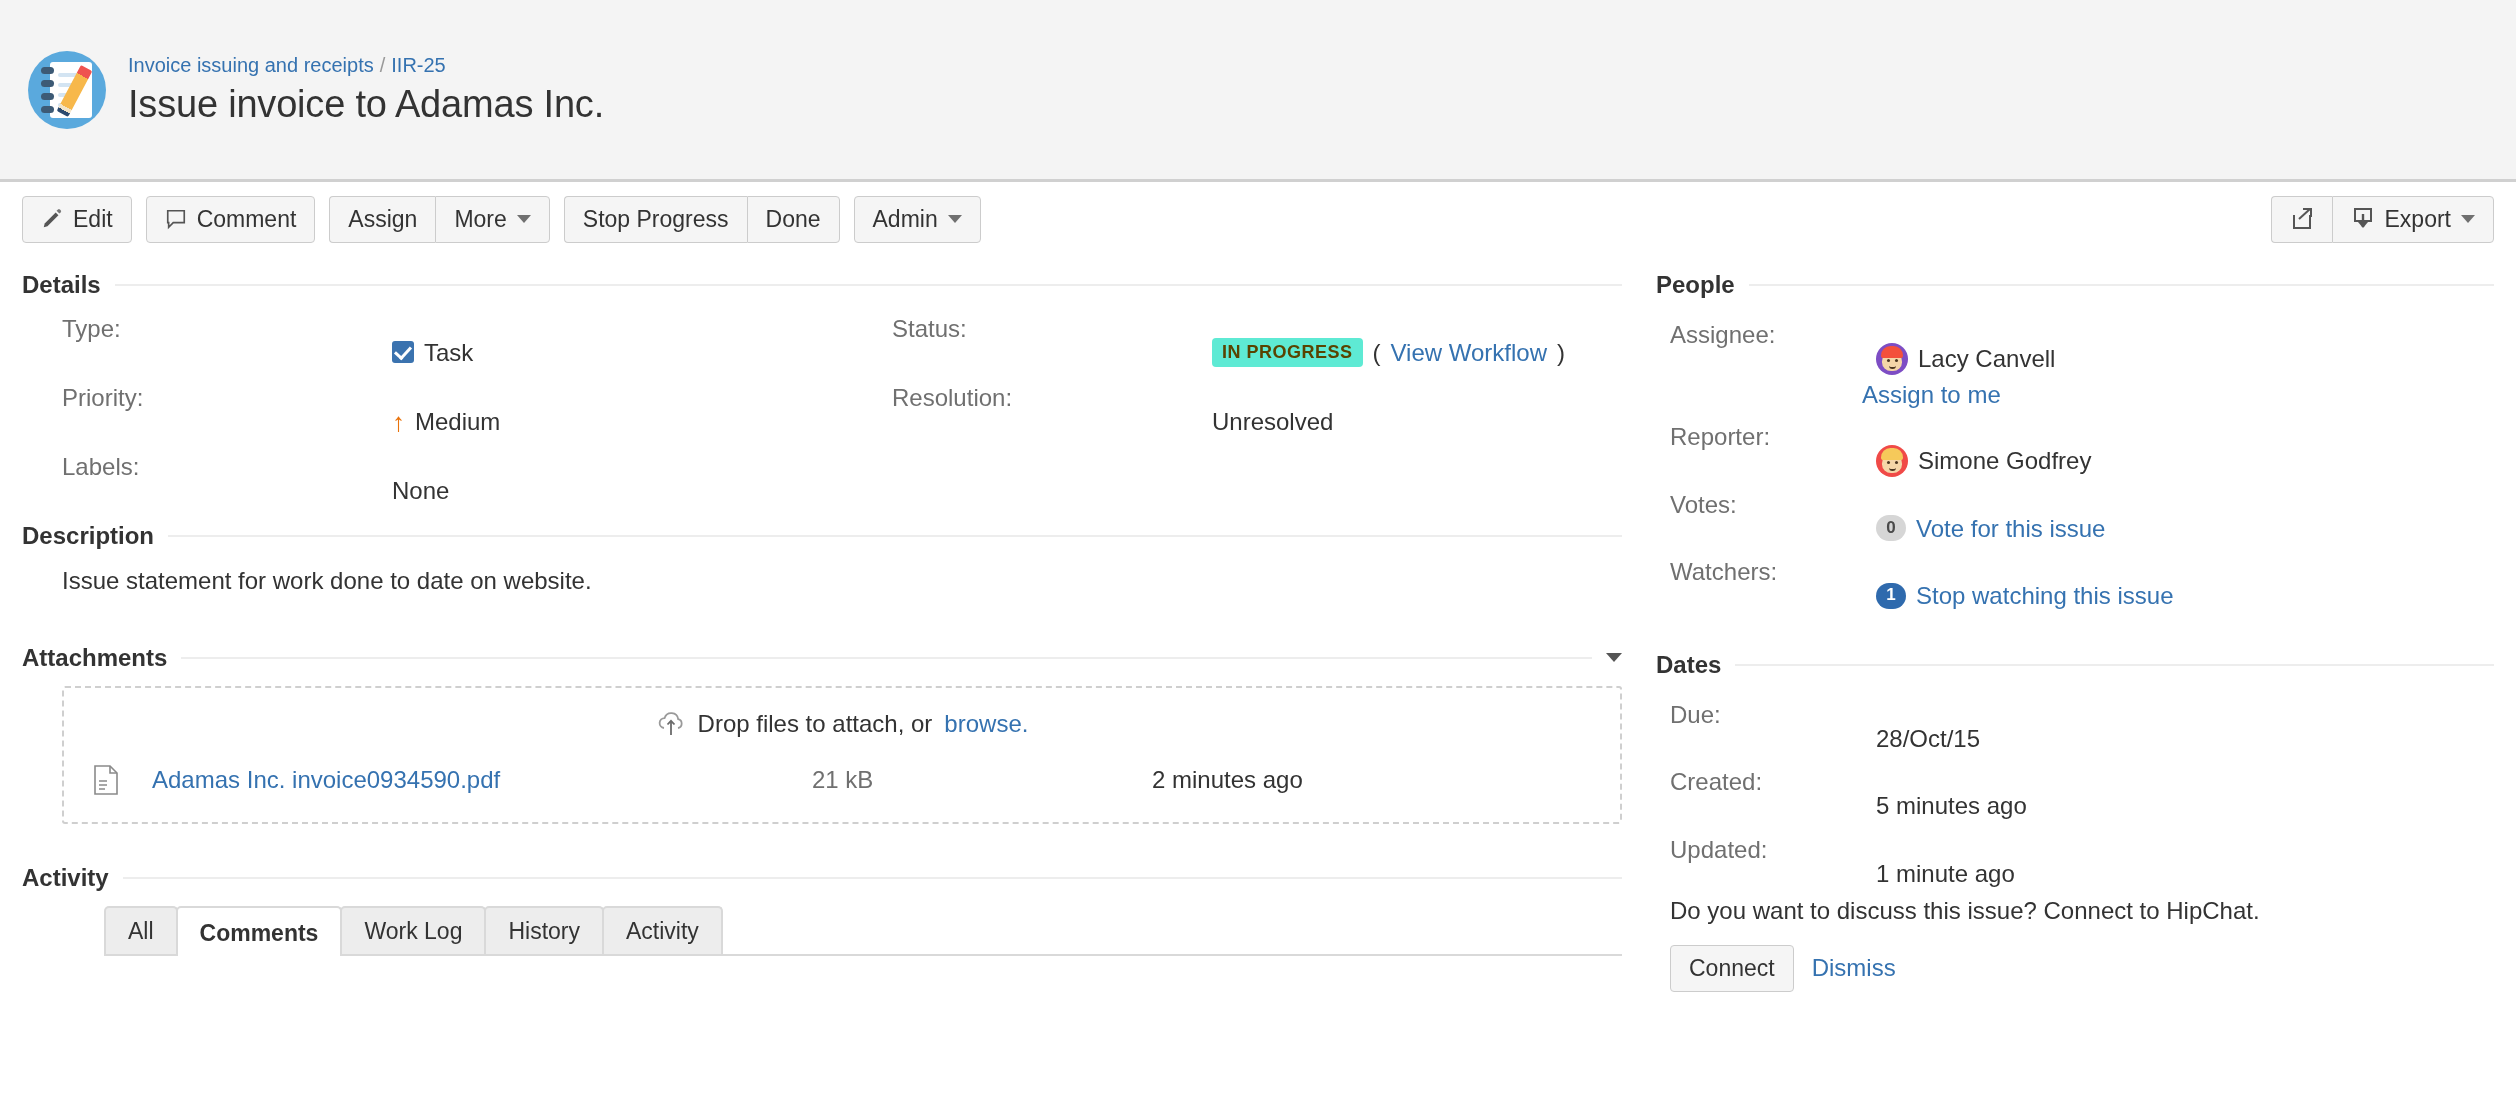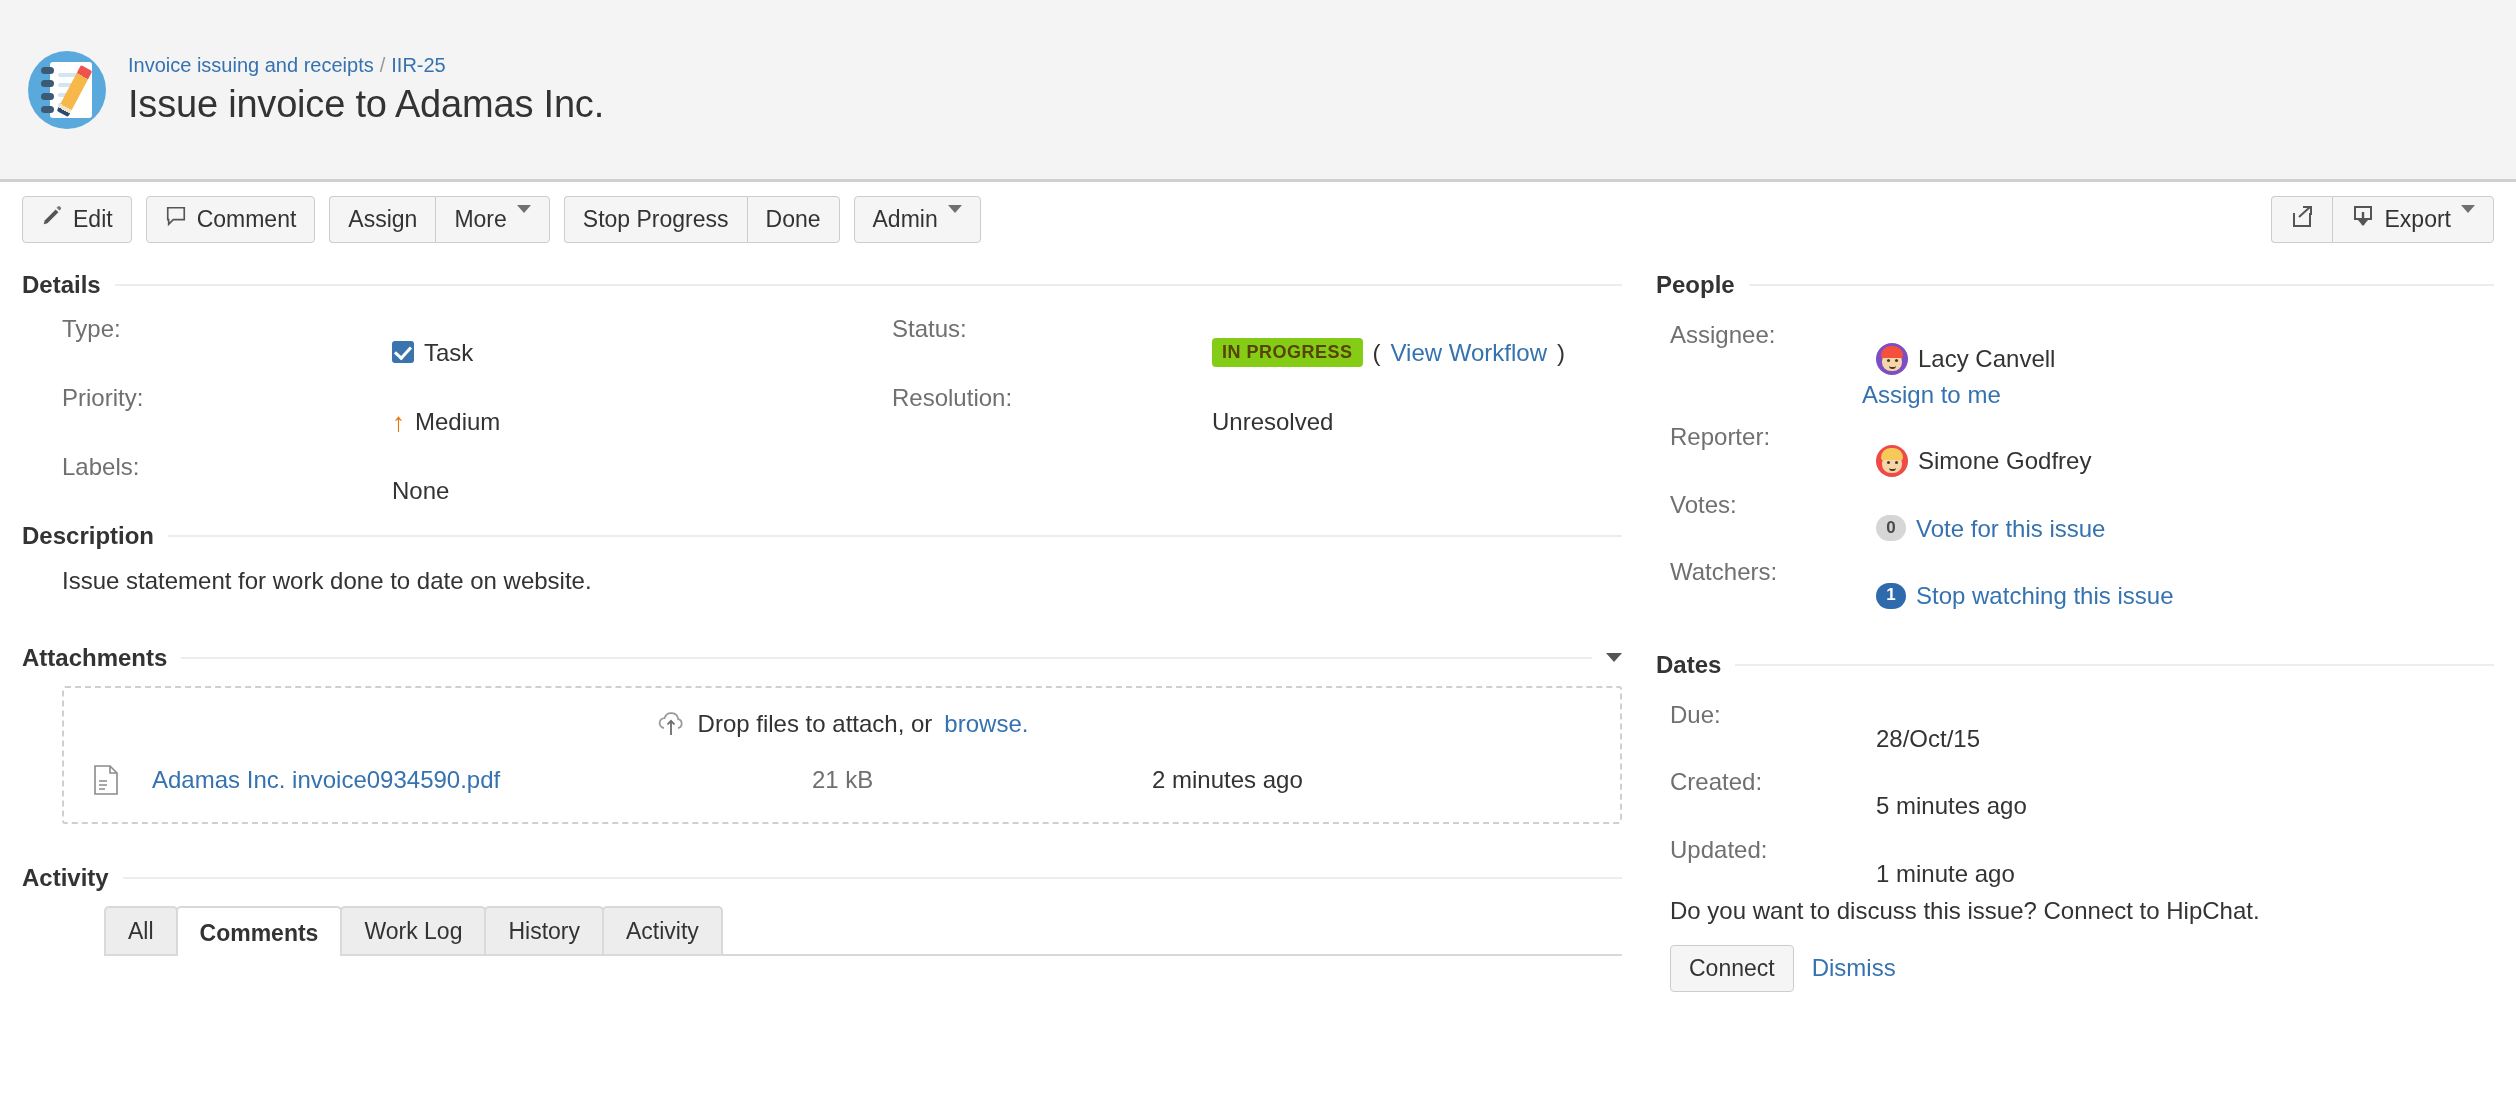--- a/index.html
+++ b/index.html
@@ -98,20 +98,21 @@
   .btn {
     background: #f5f5f5;
     border: 1px solid #ccc;
     border-radius: 4px;
     font-family: "Liberation Sans", sans-serif;
     font-size: 23px;
     color: #333;
     padding: 8px 18px;
     line-height: 1.25;
     display: inline-flex;
+    align-items: center;
     gap: 10px;
     cursor: pointer;
     white-space: nowrap;
   }
   .btn-group .btn { border-radius: 0; border-right-width: 0; }
   .btn-group .btn:first-child { border-radius: 4px 0 0 4px; }
   .btn-group .btn:last-child { border-radius: 0 4px 4px 0; border-right-width: 1px; }
   .btn-group .btn:only-child { border-radius: 4px; border-right-width: 1px; }
   .caret {
     width: 0; height: 0;
@@ -198,21 +199,21 @@
     transform: rotate(42deg);
   }
   .prio-arrow {
     color: #e9730c;
     font-size: 26px;
     line-height: 1;
     flex: 0 0 auto;
   }
   .status-badge {
     display: inline-block;
-    background: #84cc16;
+    background: #5eead4;
     color: #594300;
     font-size: 18px;
     font-weight: bold;
     letter-spacing: 0.5px;
     padding: 4px 10px;
     border-radius: 4px;
     line-height: 1.2;
   }
   .paren { color: #333; }
   a.link { color: #3572b0; text-decoration: none; }

